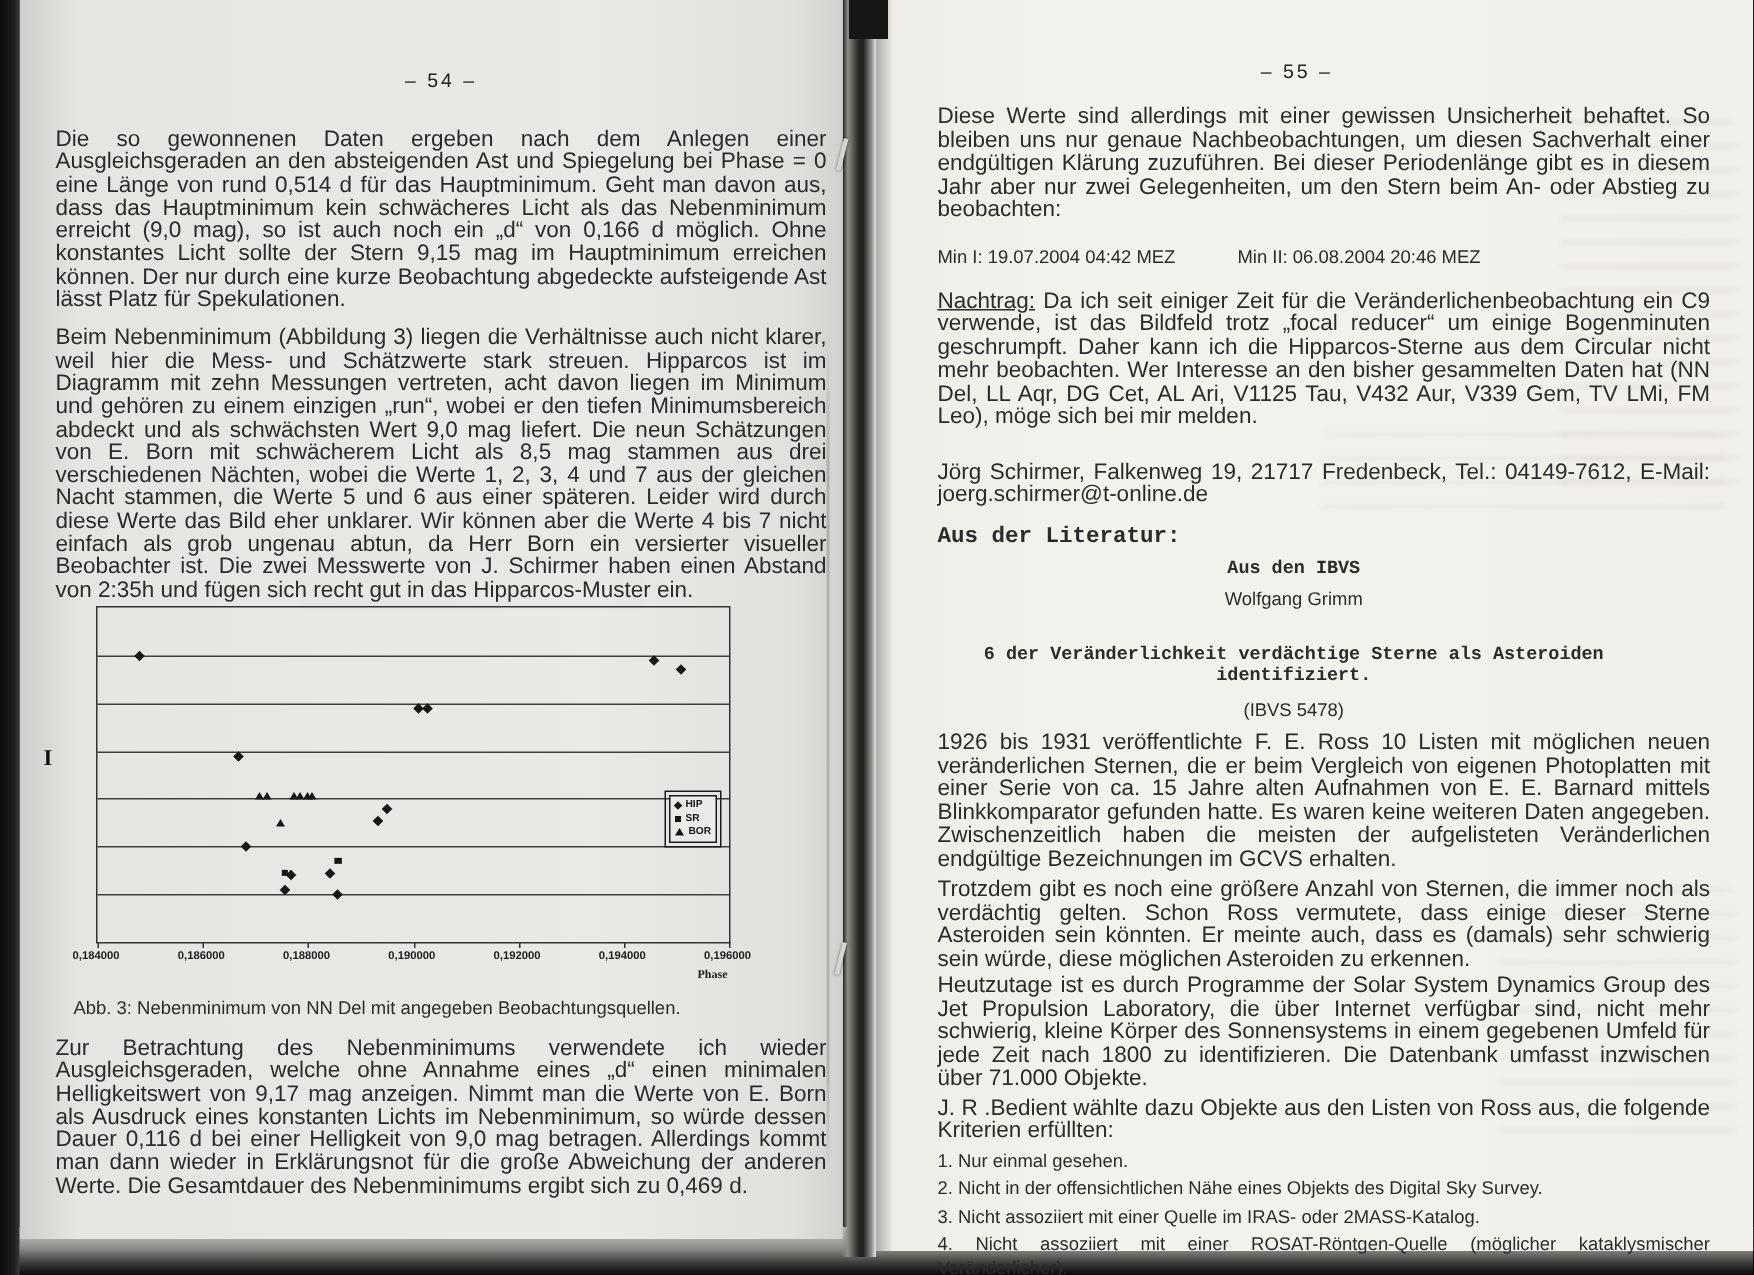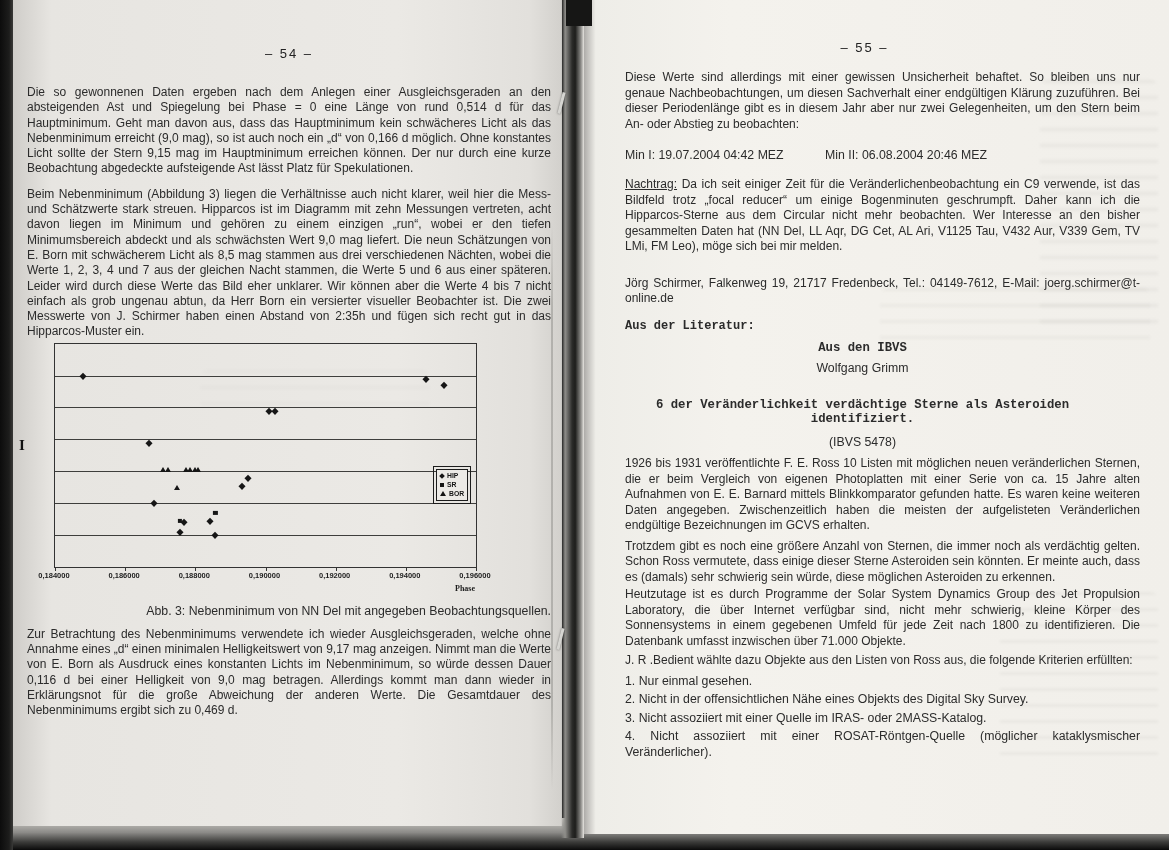--- a/index.html
+++ b/index.html
@@ -12,27 +12,27 @@
          background:linear-gradient(180deg,#d3d1cc 0%,#8c8b88 45%,#3c3c3a 75%,#0a0a0a 100%);z-index:0;}
   .gutter{position:absolute;left:561px;top:0;width:23px;height:838px;z-index:2;
           background:linear-gradient(90deg,rgba(150,148,144,.0) 0%,#8f8e8a 18%,#2c2c2a 48%,#1e1e1c 62%,#8a8986 86%,#e9e7e2 100%);}
   .gutter-top{position:absolute;left:566px;top:0;width:26px;height:26px;background:#161615;z-index:3;}
   .staple{position:absolute;width:3px;height:22px;background:#d6d5d1;box-shadow:0 0 2px rgba(0,0,0,.5);
           transform:rotate(14deg);z-index:4;}
   .edge-line{position:absolute;left:551px;top:225px;width:2px;height:565px;
              background:linear-gradient(180deg,rgba(110,110,105,0),rgba(110,110,105,.35) 15%,rgba(110,110,105,.35) 85%,rgba(110,110,105,0));z-index:2;}
   
   .page{position:absolute;top:0;z-index:1;box-sizing:border-box;}
-  .page-left{left:13px;width:549px;height:826px;padding:0 11px 0 14px;
+  .page-left{left:13px;width:549px;height:826px;padding:0 11px 0 24px;
              background:linear-gradient(90deg,#cfcdc9 0%,#e7e5e1 7%,#ebe9e5 70%,#e2e0dc 94%,#d2d0cc 100%);}
   .page-right{left:584px;width:585px;height:834px;padding:0 29px 0 41px;
               background:linear-gradient(90deg,#aeaca9 0%,#eeedе8 2%,#f4f2ed 25%,#f1efeа 100%);
               background:linear-gradient(90deg,#aeaca9 0%,#eeede8 2%,#f4f2ed 25%,#f1efea 100%);}
   .pnum{text-align:center;font-size:13px;letter-spacing:2px;color:#222;}
-  p.body{font-size:12px;line-height:15.3px;text-align:justify;margin:0;color:#2b2b2b;}
+  p.body{font-size:15px;line-height:15.3px;text-align:justify;margin:0;color:#2b2b2b;}
   .page-right p.body{line-height:15.5px;}
   .center{text-align:center;margin:0;font-size:12.3px;}
   .bold{font-weight:700;font-family:Liberation Mono, monospace;}
   .u{text-decoration:underline;}
   .minrow{position:relative;height:16px;font-size:12.3px;margin:0;}
   .minrow .min2{position:absolute;left:200px;top:0;}
   .li{font-size:12.3px;line-height:15.5px;text-align:justify;margin:3px 0 0 0;}
   
   .chart{position:relative;width:492px;height:258px;margin-top:0;}
   .plot{position:absolute;left:27px;top:3px;width:421px;height:223px;border:1px solid #333;}
@@ -48,21 +48,21 @@
           background:#eceae6;padding:2px 3px;display:flex;flex-direction:column;gap:1px;}
   .litem{display:flex;align-items:center;gap:3px;font-size:6.8px;font-weight:700;color:#161616;line-height:8px;}
   .mk{width:4px;height:4px;background:#141414;flex:0 0 auto;}
   .mk.diamond{transform:rotate(45deg);}
   .mk.triangle{width:0;height:0;background:none;border-left:3px solid transparent;border-right:3px solid transparent;border-bottom:5px solid #141414;}
   .pt{position:absolute;width:4.5px;height:4.5px;background:#161616;transform:translate(-50%,-50%);}
   .pt.diamond{transform:translate(-50%,-50%) rotate(45deg);}
   .pt.square{width:4.2px;height:4.2px;}
   .pt.triangle{width:0;height:0;background:none;border-left:3.2px solid transparent;border-right:3.2px solid transparent;
                border-bottom:5.5px solid #161616;transform:translate(-50%,-80%);}
-  .caption{font-size:12.3px;margin:0;text-align:right;}
+  .caption{font-size:12.3px;margin:12px;}
   
   .smudge{position:absolute;z-index:1;pointer-events:none;filter:blur(1.6px);opacity:.5;border-radius:8px;
           background:repeating-linear-gradient(180deg,rgba(118,116,108,.16) 0 3px,rgba(0,0,0,0) 3px 16px);}
 </style>
 </head>
 <body>
 
 <div id="canvas">
 
   <div class="floor"></div>

